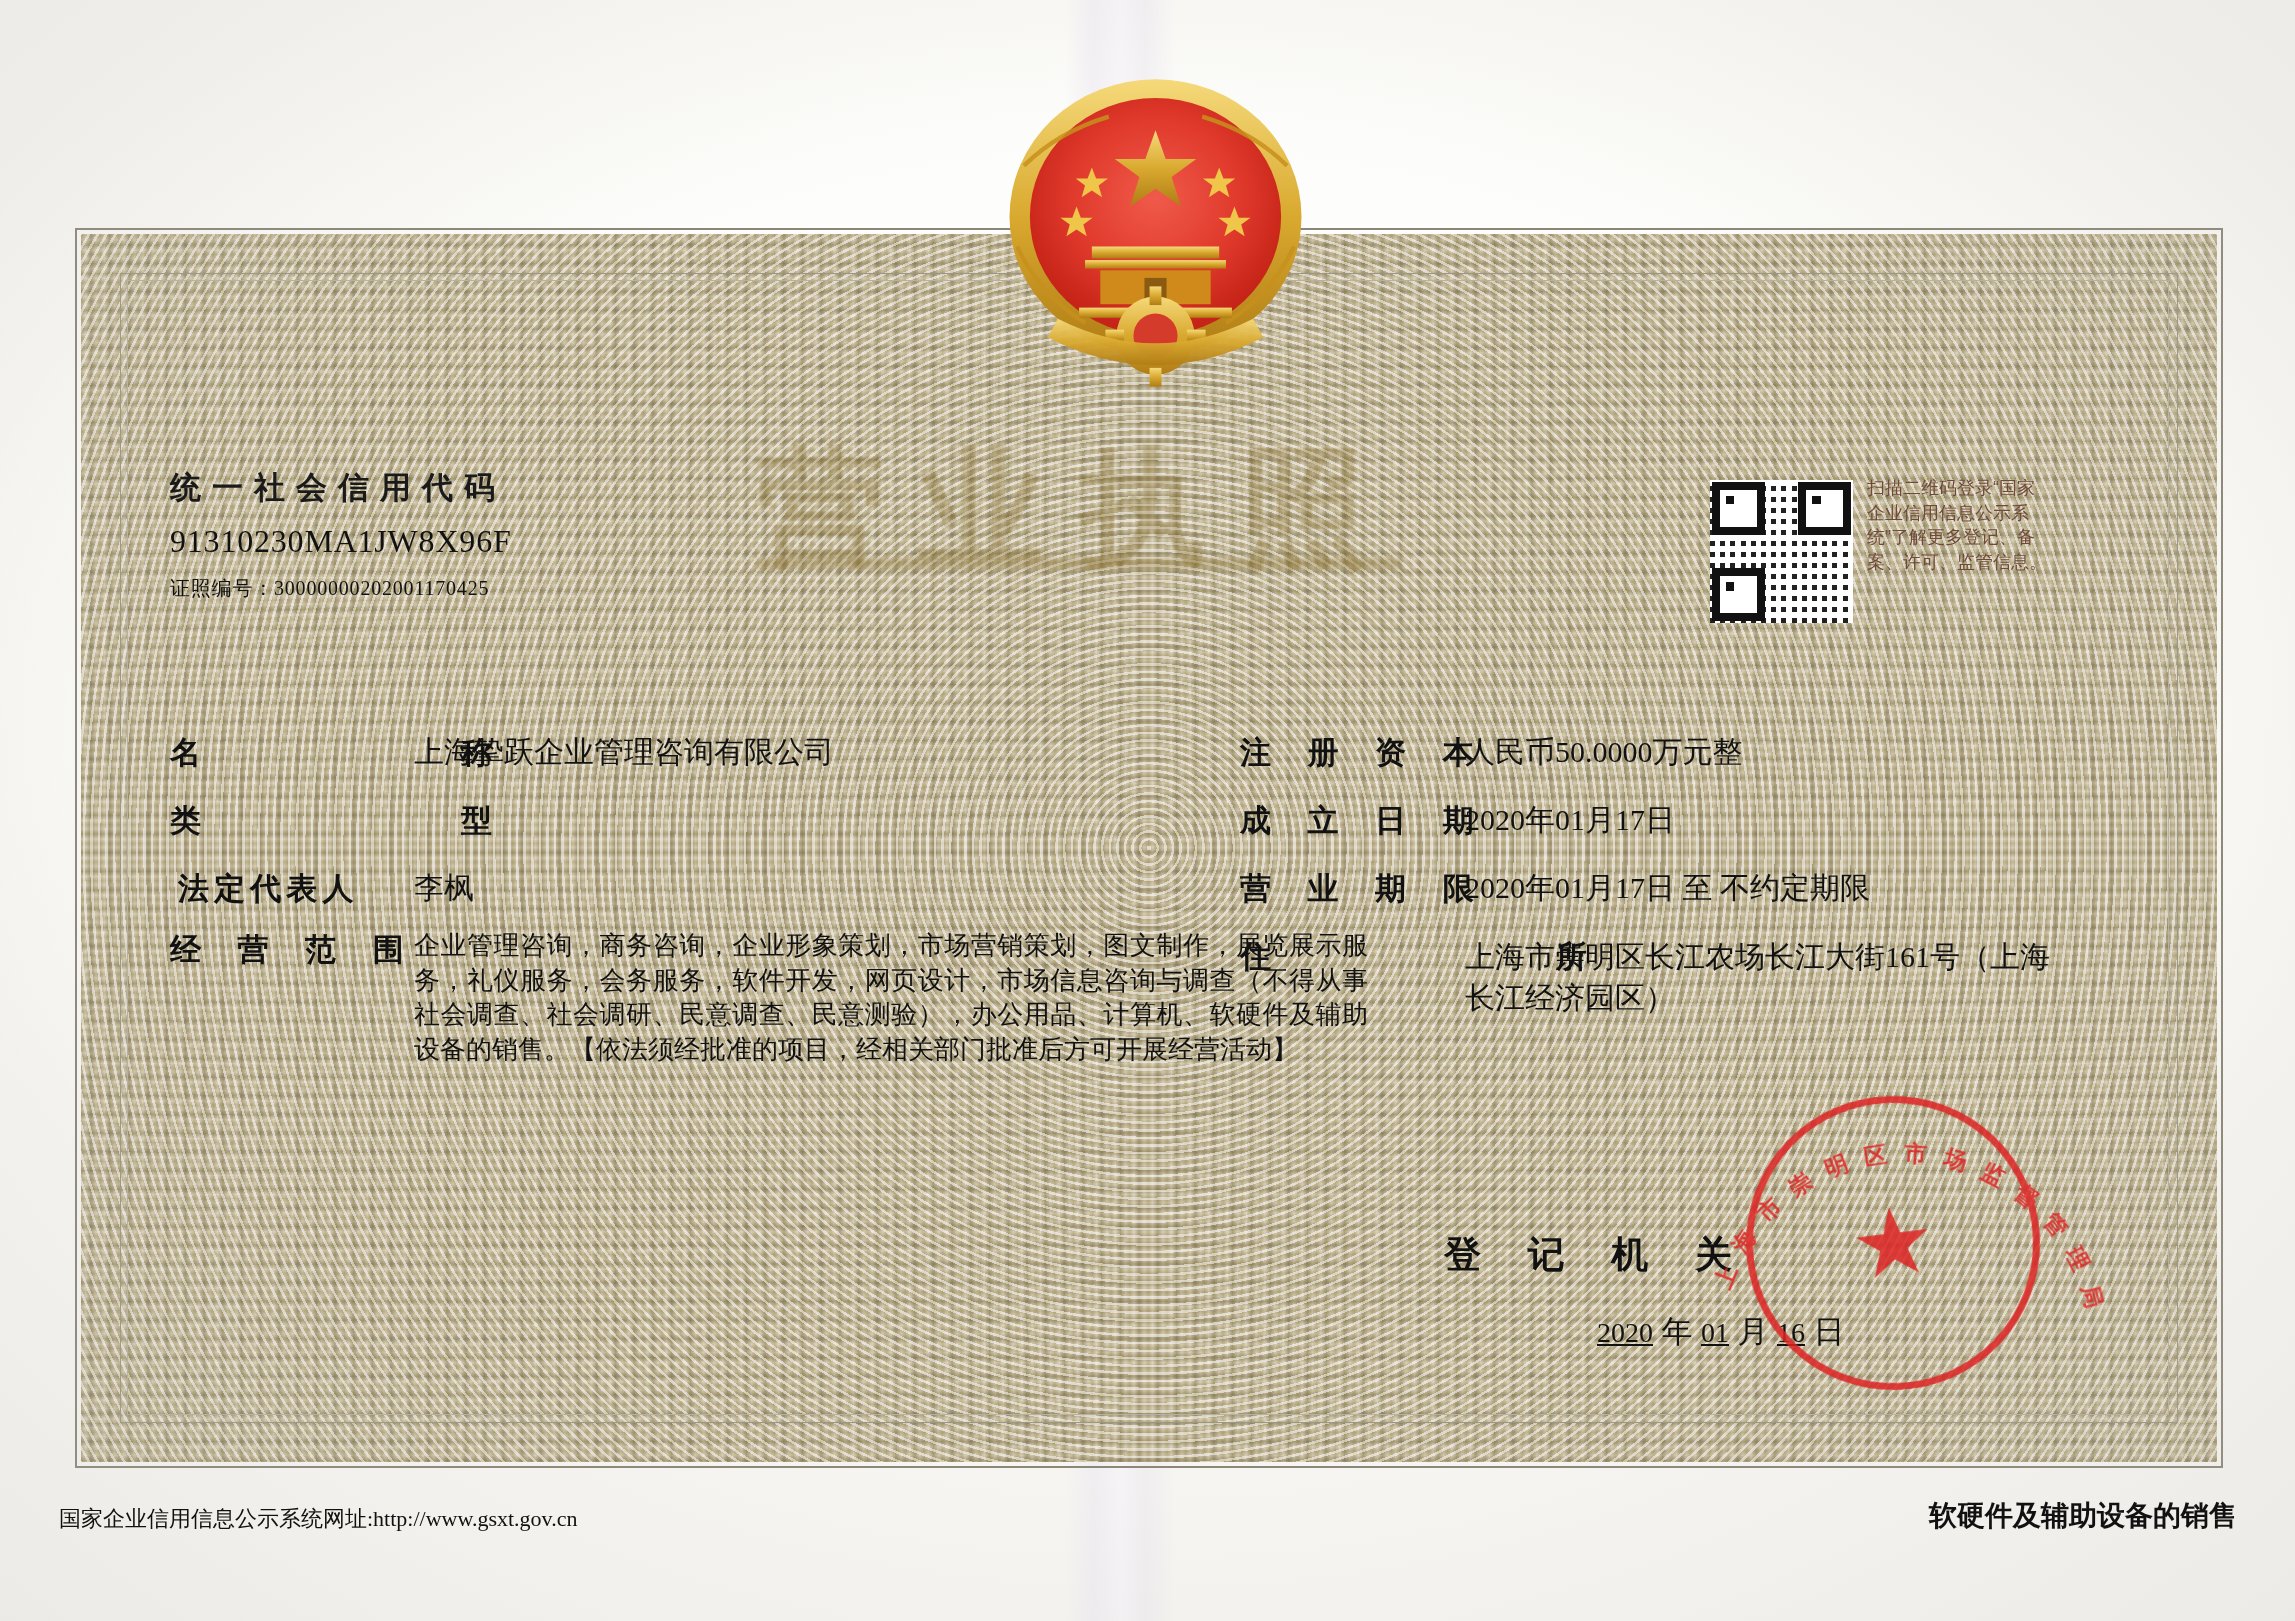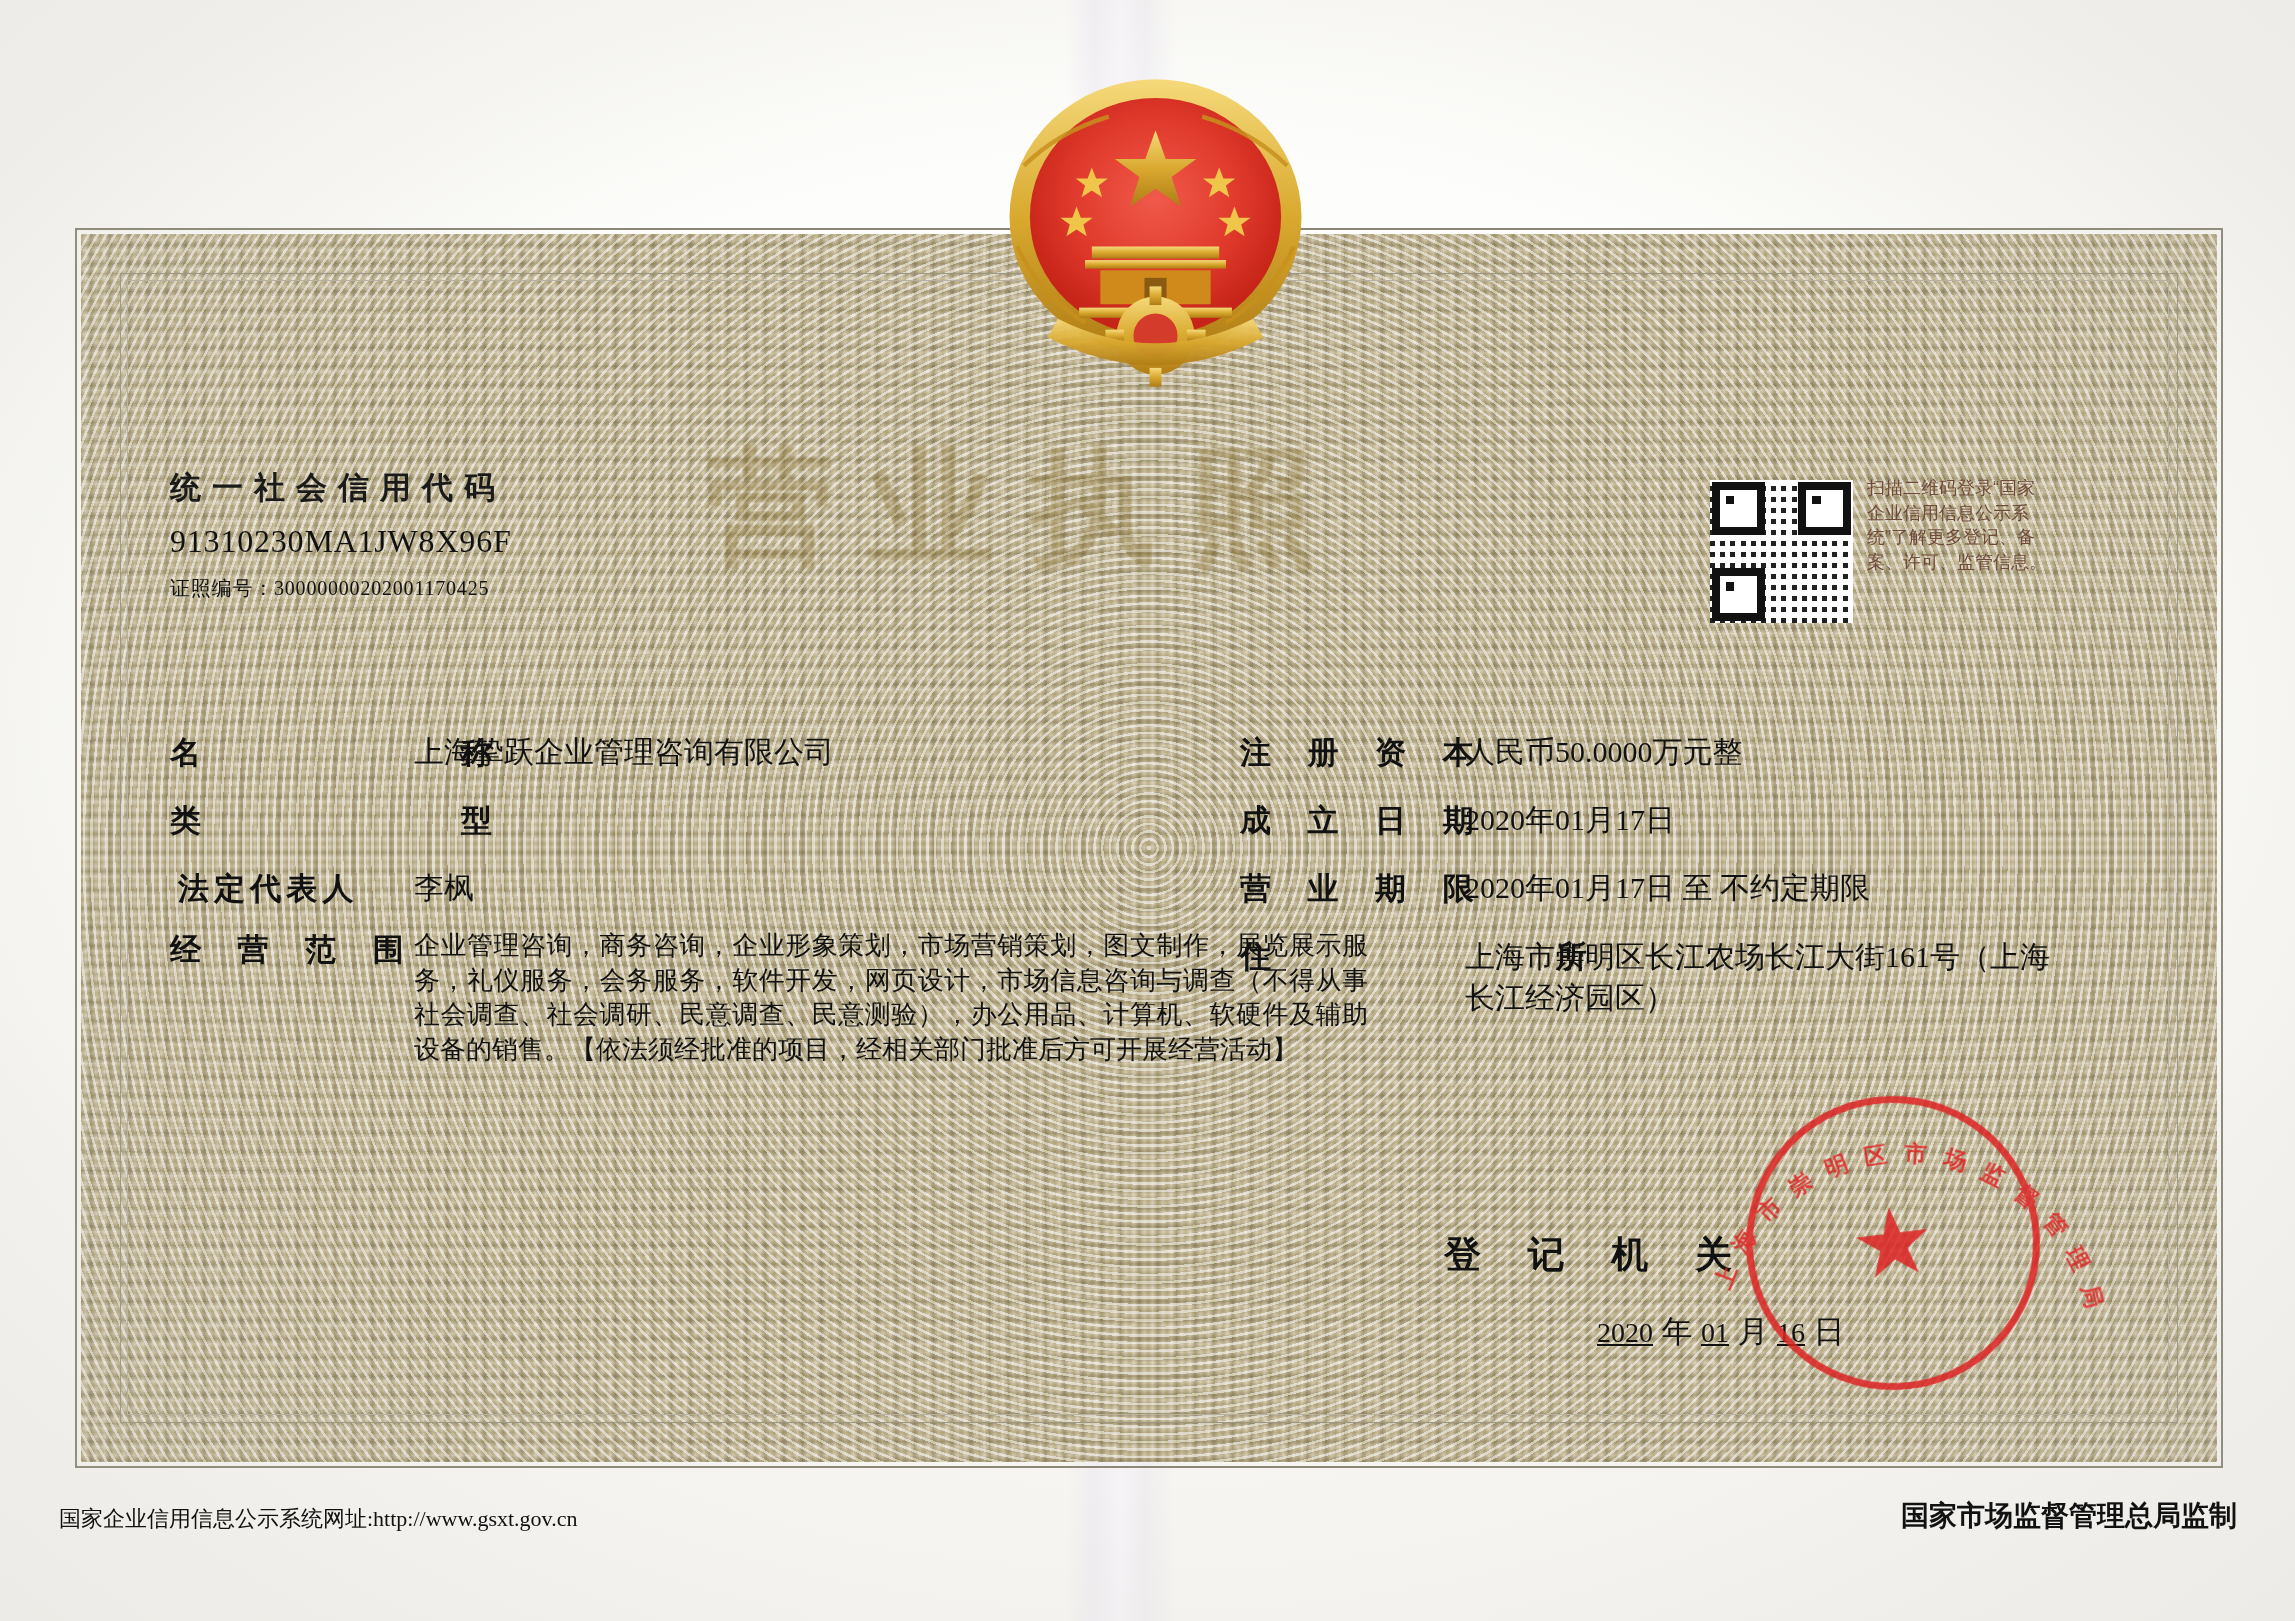--- a/index.html
+++ b/index.html
@@ -128,33 +128,34 @@
     height: 365px;
     z-index: 6;
   }
 
   
   .title {
     position: absolute;
     left: 671px;
     top: 421px;
     width: 778px;
-    text-align: left;
+    text-align: center;
     font-family: "Liberation Serif", "DejaVu Serif", serif;
     font-weight: 700;
     font-size: 127px;
     letter-spacing: 34px;
     text-indent: 34px;
     color: #c8a44a;
     background: linear-gradient(180deg, #f2dd9a 0%, #d9b martian 1%, #c9a13f 45%, #a87b22 70%, #e4cd86 100%);
     -webkit-background-clip: text;
     background-clip: text;
     -webkit-text-fill-color: transparent;
     text-shadow: 1.7px 2.5px 1.7px rgba(120,90,20,0.25);
     z-index: 5;
+    text-decoration: underline;
   }
 
   
   .code-block {
     position: absolute;
     left: 170px;
     top: 467px;
     z-index: 5;
   }
   .code-title {
@@ -472,16 +473,16 @@
       <span style="transform:rotate(70deg)  translate(-50%,-104px)">理</span>
       <span style="transform:rotate(82deg)  translate(-50%,-104px)">局</span>
     </div>
   </div>
 
   <div class="issue-date">
     <span class="num">2020</span><span class="cn">年</span><span class="num">01</span><span class="cn">月</span><span class="num">16</span><span class="cn">日</span>
   </div>
 
   <div class="footer-left">国家企业信用信息公示系统网址:http://www.gsxt.gov.cn</div>
-  <div class="footer-right">国家市场监督管理总局监制</div>
+  <div class="footer-right">软硬件及辅助设备的销售</div>
 
 </div>
 
 
 </body></html>

